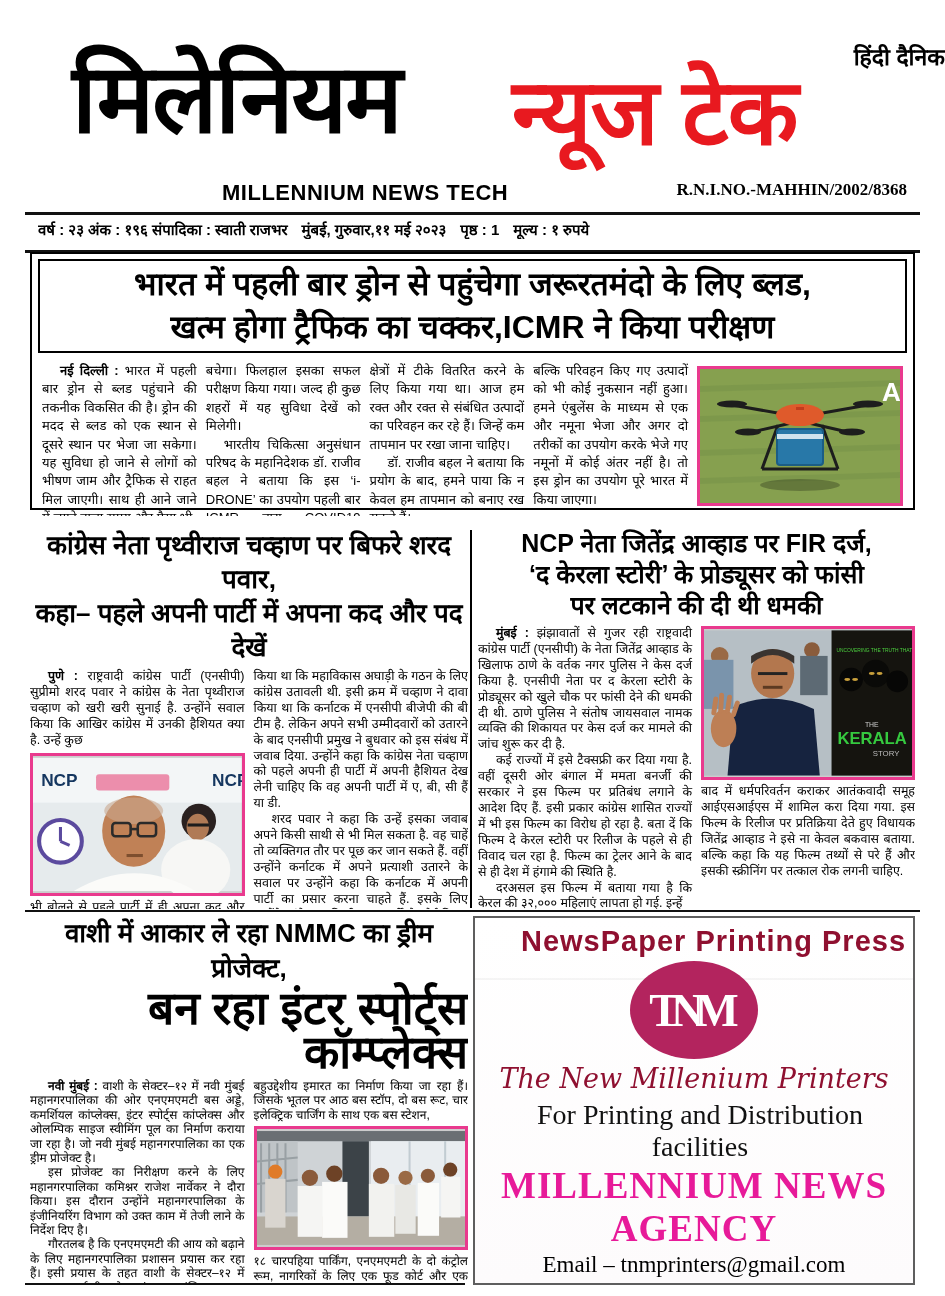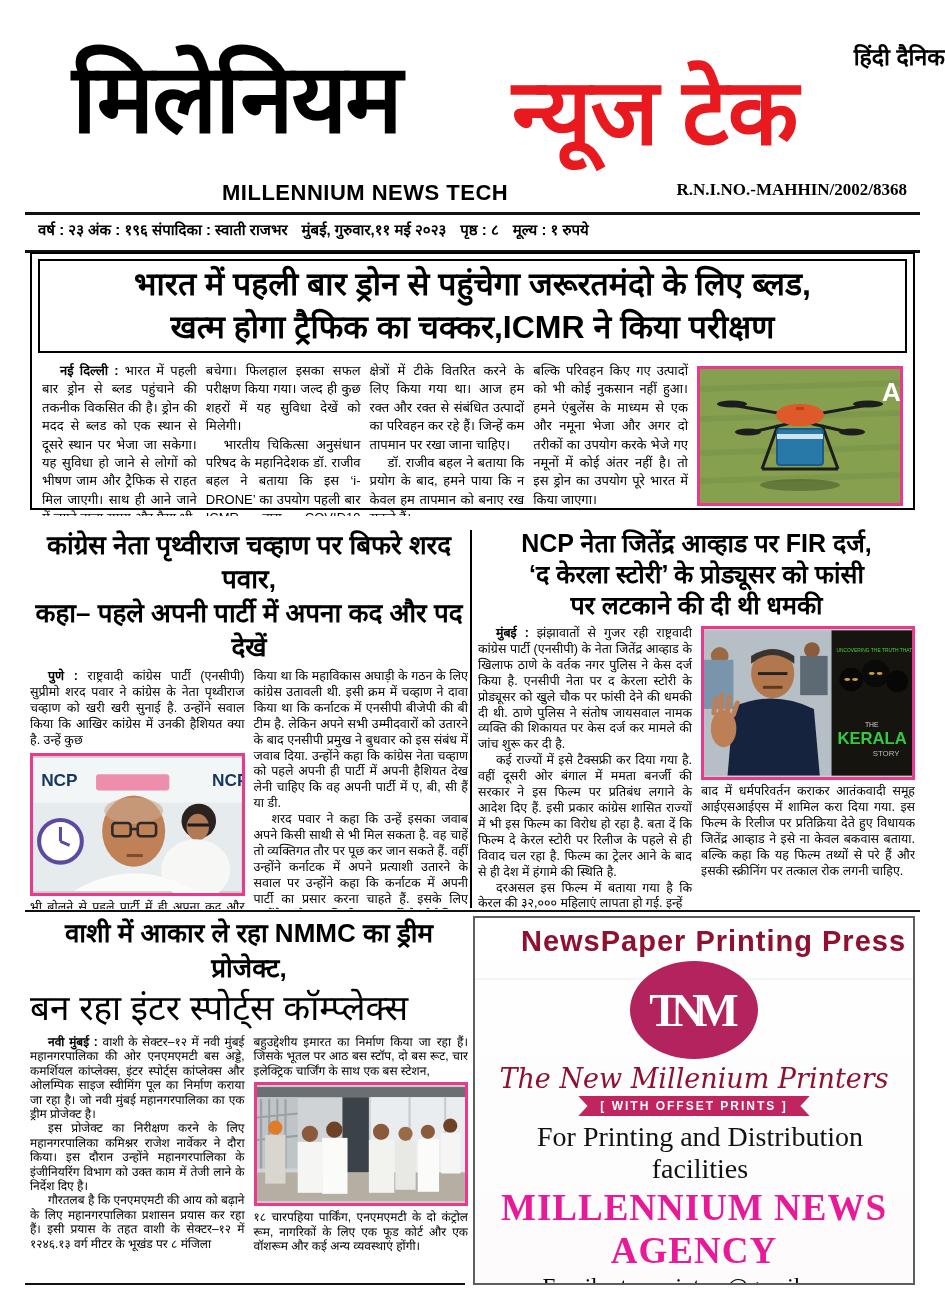--- a/index.html
+++ b/index.html
@@ -35,21 +35,21 @@
   .cols2{display:flex;gap:9px;margin-top:5px;}
   .cols2 .c{flex:1;min-width:0;}
   .pawar p.np,.awhad p.np{font-size:12.5px;line-height:15.9px;}
   .pawarphoto{height:137px;margin:4px 0;}
   .awhadphoto{height:148px;margin:0 0 4px;}
   .vdiv{top:530px;left:470px;width:2px;height:378px;background:#000;}
   .rmid{top:910px;height:2px;}
   
   .nmmc{top:916px;left:30px;width:438px;height:367px;}
   .nh1{text-align:center;font-weight:700;font-size:26px;line-height:35px;}
-  .nh2{text-align:left;font-weight:400;font-size:35px;line-height:44px;}
+  .nh2{text-align:right;font-weight:700;font-size:46px;line-height:44px;}
   .nmmc p.np{font-size:12px;line-height:14.4px;}
   .nmmcphoto{height:118px;margin:4px 0;}
   .rbl{top:1283px;width:440px;height:2px;}
   
   .ad{top:916px;left:473px;width:442px;height:369px;border:2px solid #5e5e5e;box-sizing:border-box;
       text-align:center;background:
       linear-gradient(180deg,rgba(200,200,200,.18) 0 2px,transparent 2px 12px) 0 60px/100% 14px no-repeat,
       linear-gradient(180deg,#fff, #fdfbfc);overflow:hidden;}
   .ad-title{margin-top:7px;font-size:29px;font-weight:800;color:#8f1030;letter-spacing:1px;padding-left:39px;}
   .ad-logo{width:128px;height:98px;border-radius:50%;background:#b3245e;margin:3px auto 0;
@@ -76,21 +76,21 @@
   <div class="abs tagline">हिंदी दैनिक</div>
   <div class="abs title-black">मिलेनियम</div>
   <div class="abs title-red">न्यूज टेक</div>
   <div class="abs mnt">MILLENNIUM NEWS TECH</div>
   <div class="abs rni">R.N.I.NO.-MAHHIN/2002/8368</div>
 
   <div class="abs rule r1"></div>
   <div class="abs dateline">
     <span>वर्ष : २३ अंक : १९६ संपादिका : स्वाती राजभर</span>
     <span>मुंबई, गुरुवार,११ मई २०२३</span>
-    <span>पृष्ठ : ८</span>
+    <span>पृष्ठ : 1</span>
     <span>मूल्य : १ रुपये</span>
   </div>
   <div class="abs rule r2"></div>
 
   <div class="abs leadbox">
     <div class="leadhead">
       <div>भारत में पहली बार ड्रोन से पहुंचेगा जरूरतमंदो के लिए ब्लड,</div>
       <div>खत्म होगा ट्रैफिक का चक्कर,ICMR ने किया परीक्षण</div>
     </div>
     <div class="leadbody">
@@ -263,20 +263,19 @@
     </div>
   </div>
   <div class="abs rule rbl"></div>
 
   <div class="abs ad">
     <div class="ad-title">NewsPaper Printing Press</div>
     <div class="ad-logo">
       <span class="ad-mono">TNM</span>
     </div>
     <div class="ad-script">The New Millenium Printers</div>
-    <div><span class="ad-ribbon">[ WITH OFFSET PRINTS ]</span></div>
     <div class="ad-for">For Printing and Distribution facilities</div>
     <div class="ad-agency">MILLENNIUM NEWS AGENCY</div>
     <div class="ad-email">Email – tnmprinters@gmail.com</div>
     <div class="ad-phone">9892103266 / 022 4942857</div>
   </div>
 
 </div>
 
 </body></html>

